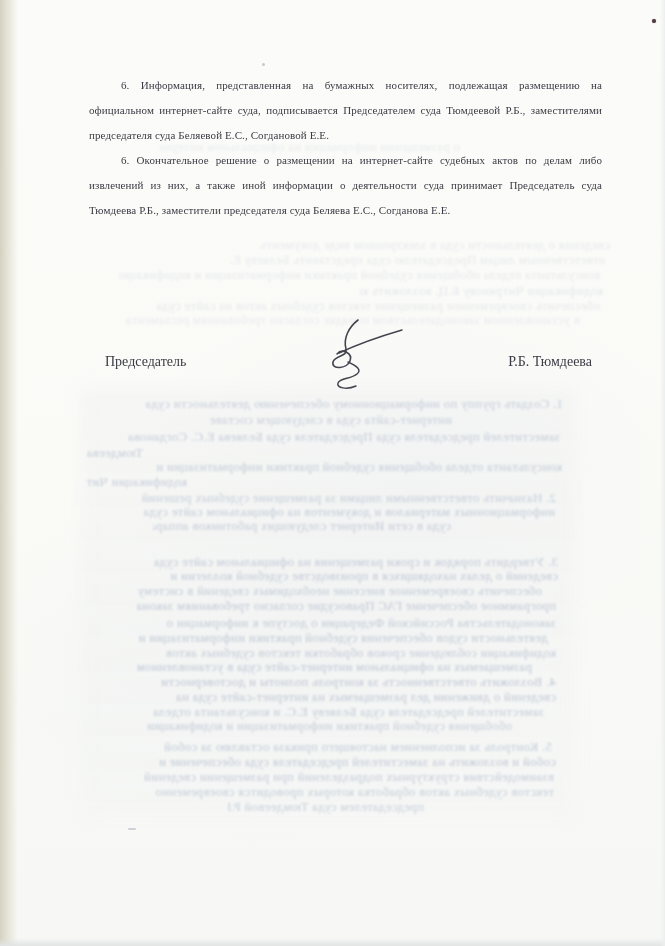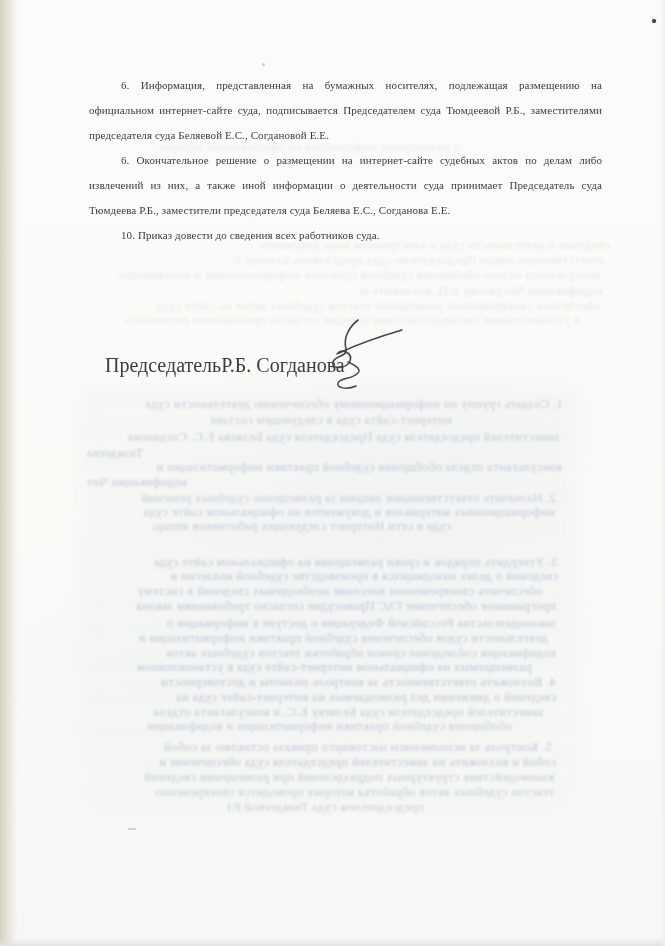--- a/index.html
+++ b/index.html
@@ -24,22 +24,22 @@
     background:linear-gradient(to left,#edefee, rgba(250,250,247,0));
   }
   .doc-text {
     position:absolute; left:89px; top:73px; width:513px;
     font-size:11px; line-height:25px; color:#3b3b45;
     text-align:justify; letter-spacing:0.1px;
   }
   .doc-text p { margin:0; text-indent:32px; }
   .sig-row {
     position:absolute; left:89px; top:354px; width:513px;
-    display:flex; 
-    font-size:20px; color:#3b3b45;
+    display:flex; justify-content:space-between;
+    font-size:14px; color:#3b3b45;
   }
   .sig-role { padding-left:16px; }
   .sig-name { padding-right:10px; }
   .signature-svg { position:absolute; left:290px; top:308px; }
   .ghost-layer { position:absolute; left:0; top:0; width:665px; height:946px; pointer-events:none; }
   .ghost-wash {
     position:absolute; left:80px; top:390px; width:495px; height:430px;
     background:linear-gradient(rgba(205,212,225,0.10), rgba(205,212,225,0.05));
     filter:blur(8px);
   }
@@ -98,26 +98,25 @@
       <div class="ghost-line" style="top: 740px; left: 150px; width: 402px; opacity: 0.4;">5. Контроль за исполнением настоящего приказа оставляю за собой</div>
       <div class="ghost-line" style="top: 755px; left: 84px; width: 472px; opacity: 0.42;">собой и возложить на заместителей председателя суда обеспечение и</div>
       <div class="ghost-line" style="top: 770px; left: 86px; width: 468px; opacity: 0.4;">взаимодействия структурных подразделений при размещении сведений</div>
       <div class="ghost-line" style="top: 785px; left: 98px; width: 456px; opacity: 0.38;">текстов судебных актов обработка которых проводится своевременно</div>
       <div class="ghost-line" style="top: 800px; left: 228px; width: 196px; opacity: 0.36;">председателем суда Тюмдеевой Р.Б.</div>
     </div>
 
   <div class="doc-text">
     <p>6. Информация, представленная на бумажных носителях, подлежащая размещению на официальном интернет-сайте суда, подписывается Председателем суда Тюмдеевой Р.Б., заместителями председателя суда Беляевой Е.С., Согдановой Е.Е.</p>
     <p>6. Окончательное решение о размещении на интернет-сайте судебных актов по делам либо извлечений из них, а также иной информации о деятельности суда принимает Председатель суда Тюмдеева Р.Б., заместители председателя суда Беляева Е.С., Согданова Е.Е.</p>
-    <p>10. Приказ довести до сведения всех работников суда.</p>
   </div>
 
   <div class="sig-row">
     <span class="sig-role">Председатель</span>
-    <span class="sig-name">Р.Б. Согданова</span>
+    <span class="sig-name">Р.Б. Тюмдеева</span>
   </div>
 
   <svg class="signature-svg" width="130" height="90" viewBox="0 0 130 90" fill="none">
     <path d="M68,12 C59,19 53,30 56,41 C58,49 45,47 43,54 C41,62 57,61 60,53 C63,45 52,40 47,46" stroke="#44444f" stroke-width="1.6" fill="none" stroke-linecap="round"></path>
     <path d="M49,45 C66,37 88,29 112,22" stroke="#44444f" stroke-width="1.4" fill="none" stroke-linecap="round"></path>
     <path d="M58,54 C67,58 72,62 67,66 C61,71 50,70 48,75 C46,80 57,82 66,78" stroke="#44444f" stroke-width="1.5" fill="none" stroke-linecap="round"></path>
   </svg>
 
   <div class="dot"></div>
   <div class="speck-a"></div>

